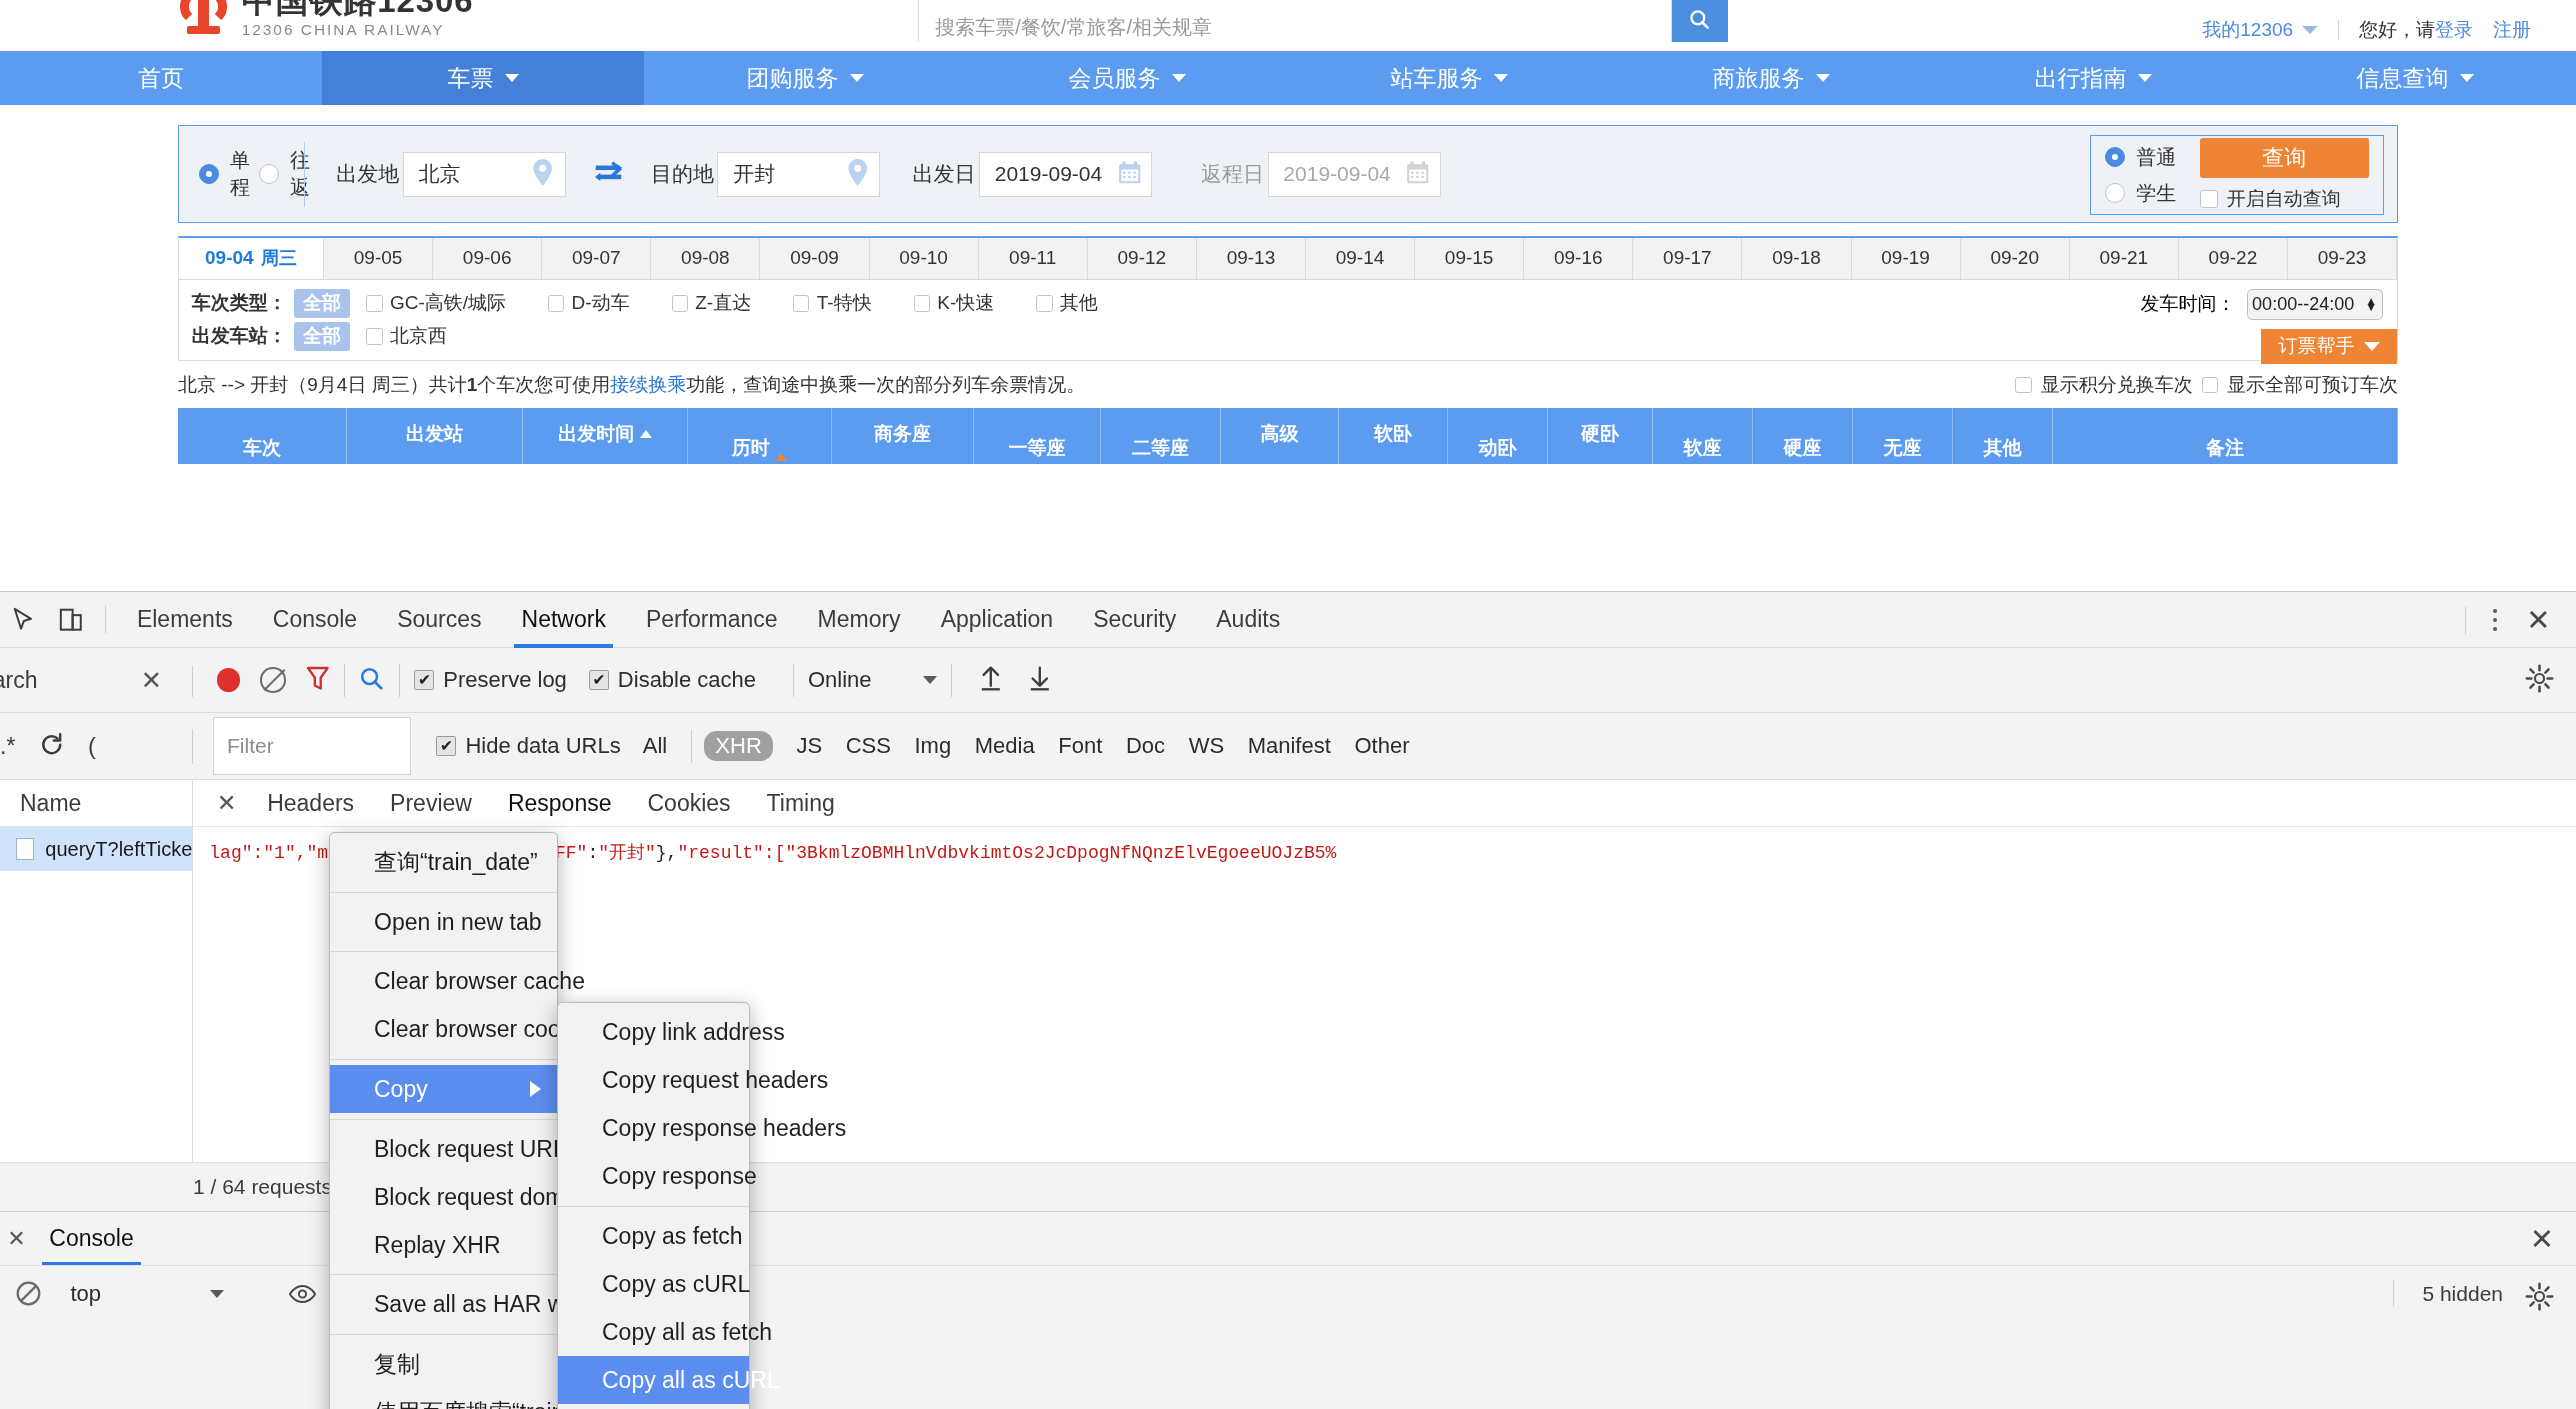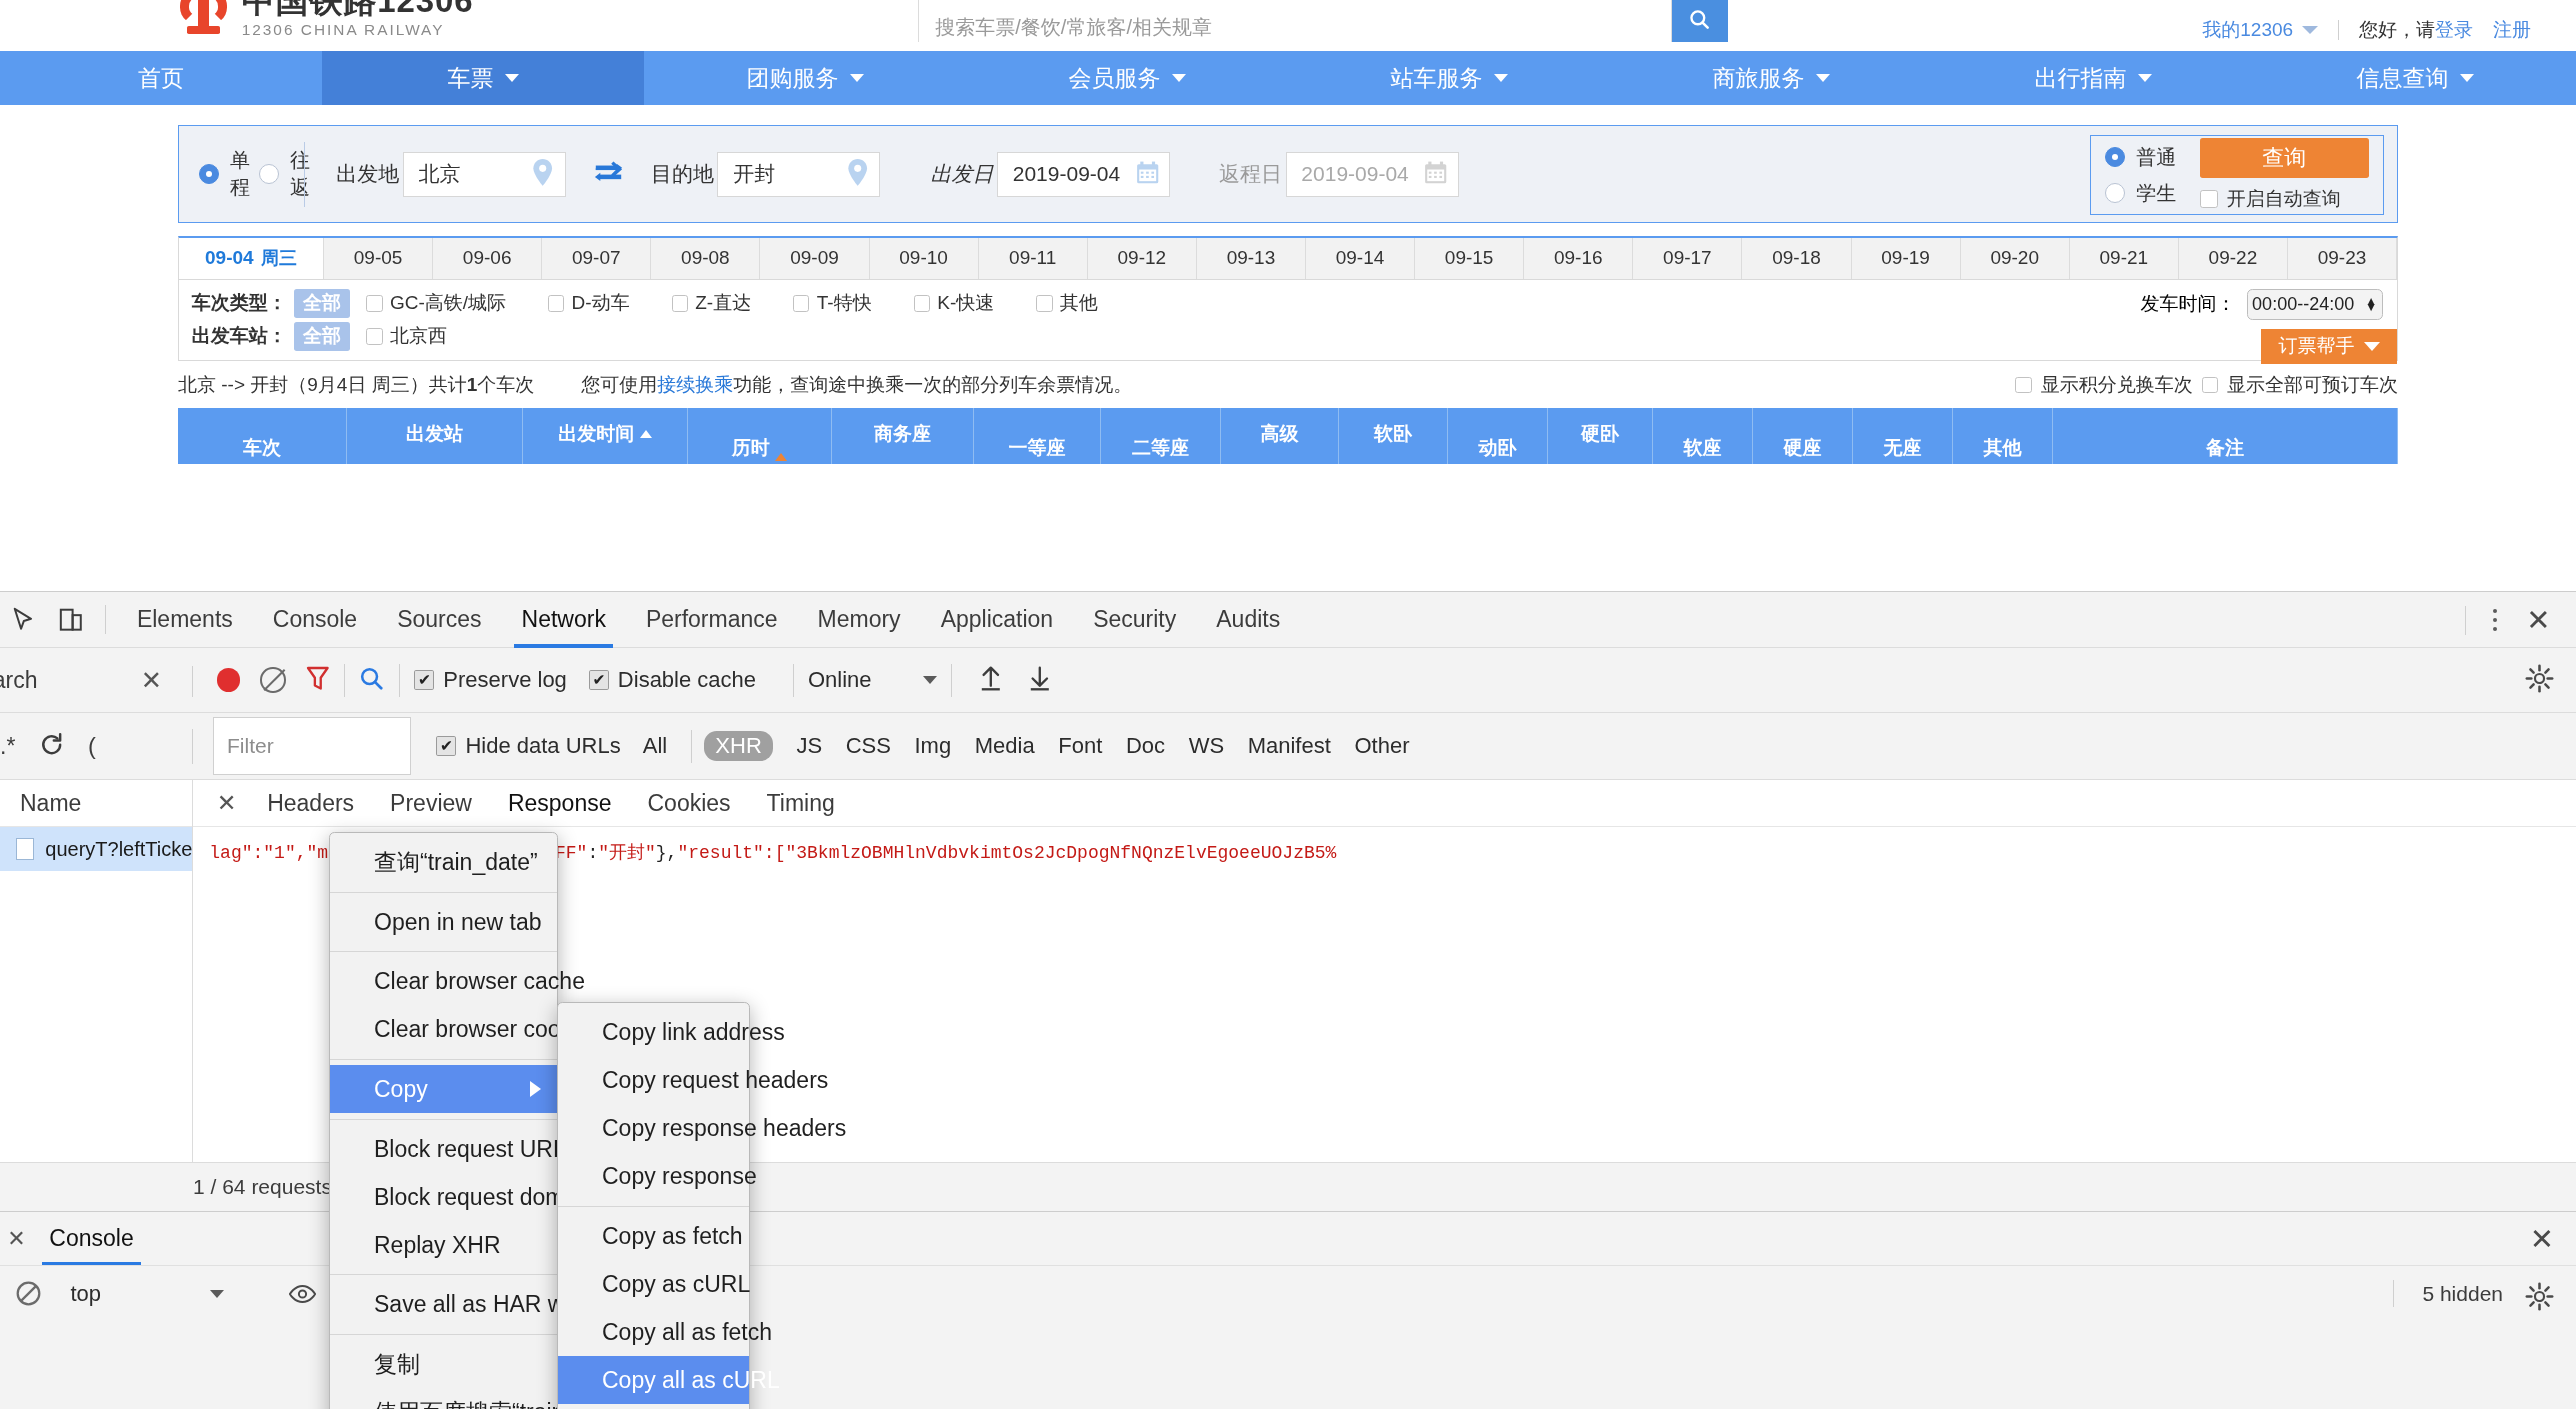--- a/index.html
+++ b/index.html
@@ -85,21 +85,21 @@
   }
   .inp input::placeholder { color:#9a9a9a; }
   .inp.gray { background:#fff; }
   .inp.gray input { color:#a9a9a9; }
   .w-station { width:163px; }
   .w-date { width:173px; }
   .pin svg { width:25.4px; height:29px; }
   .cal svg { width:25.4px; height:25.4px; }
   .swap { margin:0 27px; cursor:pointer; }
   .swap svg { width:31px; height:23.6px; }
-  .gap-l { margin-left:50px;font-style:italic; }
+  .gap-l { margin-left:32px; }
   .gap-l2 { margin-left:49px; }
 
   .right-box {
     position:absolute; right:12.7px; top:9px; height:80px;
     border:0.9px solid #5b9bf0; background:#eef1f6; display:flex; align-items:center; padding:0 14.5px; gap:23.6px;
   }
   .pax-type { display:flex; flex-direction:column; gap:9px; font-size:20px; color:#333; }
   .qbtn-col { display:flex; flex-direction:column; gap:7.3px; }
   .qbtn {
     width:169px;height:40px;background:#ee8434;color:#fff;font-size:22px;
@@ -131,21 +131,21 @@
   }
   .spin .arrows { display:flex; flex-direction:column; line-height:6.4px; font-size:11.8px; }
   .helper-btn {
     position:absolute; right:0; top:49px; width:136px;height:35px;background:#ee8434;color:#fff;
     display:flex;align-items:center;justify-content:center;gap:9px;font-size:19px;cursor:pointer;
   }
   .helper-btn .c { width:0;height:0;border-left:8.2px solid transparent;border-right:8.2px solid transparent;border-top:9px solid #fff; }
 
   .result-line { display:flex; align-items:center; height:47px; font-size:19px; color:#333; position:relative; }
   .result-line b { font-weight:bold; }
-  .result-line .tip { margin-left:47px; }
+  .result-line .tip { }
   .result-line .tip a { color:#2878d8; text-decoration:none; }
   .result-line .right-chk { position:absolute; right:0; top:11px; display:flex; align-items:center; gap:9px; font-size:19px; }
 
   .thead { background:#5b9bf0; height:56px; display:flex; color:#fff; font-size:19px; font-weight:bold; }
   .thead .th { display:flex; align-items:flex-end; justify-content:center; border-right:0.9px solid #8fbcf2; padding-bottom:3.6px; position:relative;}
   .thead .th.mid { align-items:center; }
   .sort-up { display:inline-block; margin-left:5.4px; width:0;height:0;border-left:6.4px solid transparent;border-right:6.4px solid transparent;border-bottom:8.2px solid #fff; }
   .sort-up.orange { border-bottom-color:#ee8434; }
 
   

